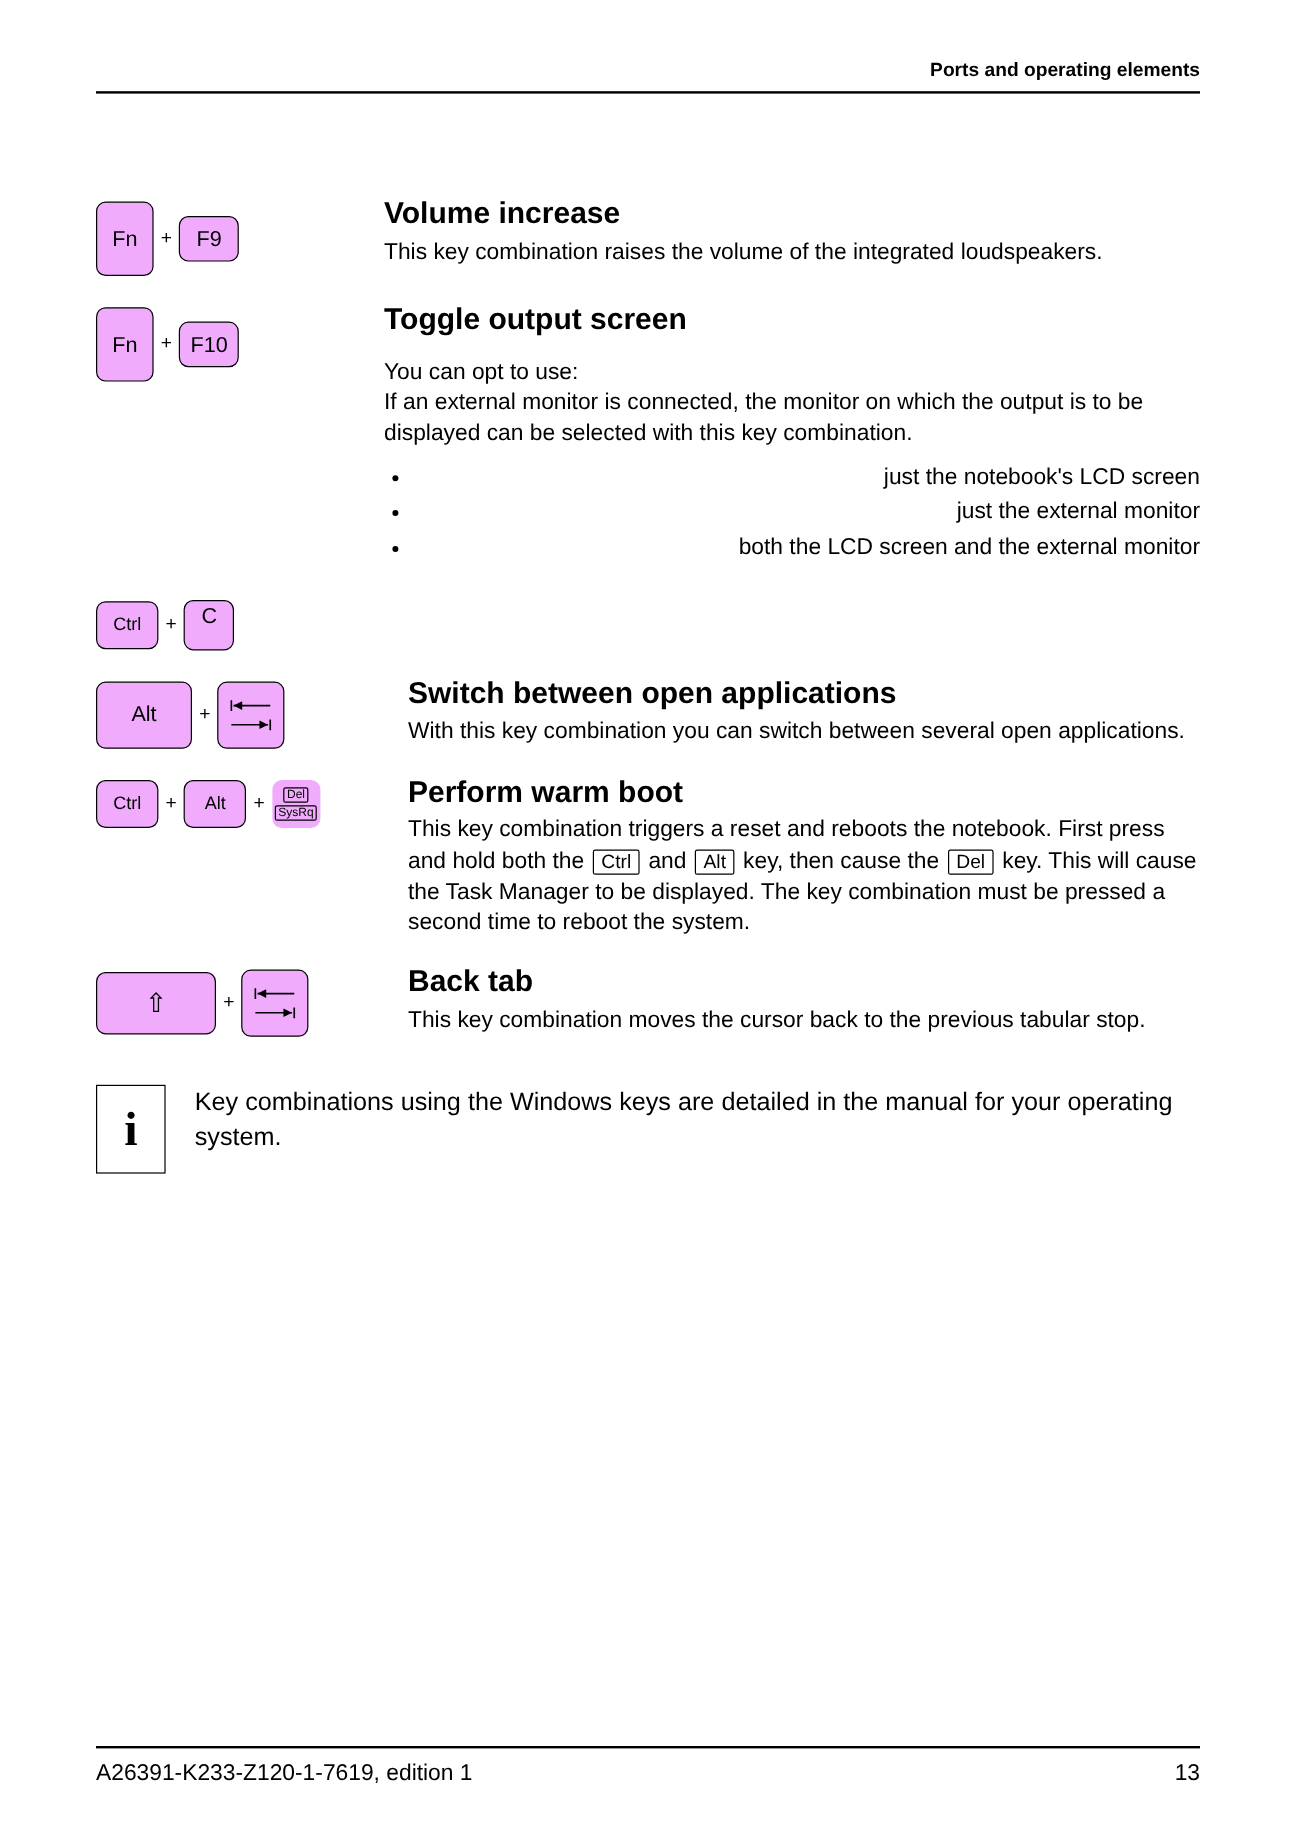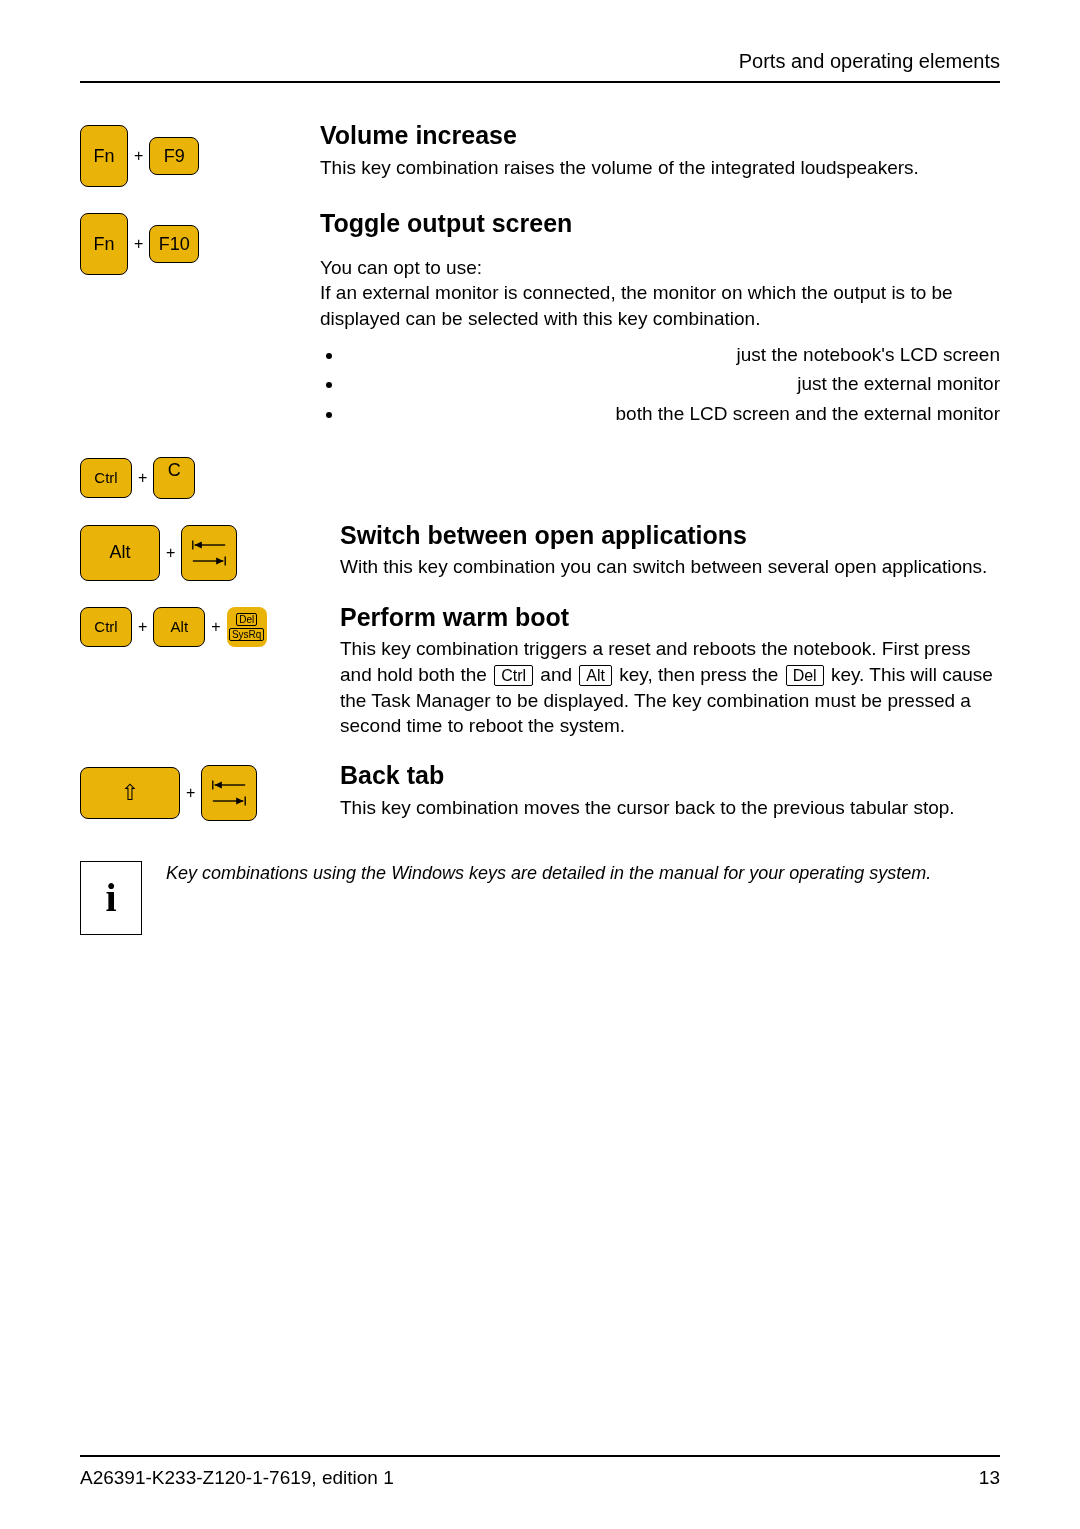--- a/index.html
+++ b/index.html
@@ -1,40 +1,40 @@
 <!DOCTYPE html>
 <html><head>
 <meta charset="utf-8">
 <style>
   html,body{margin:0;padding:0;background:#fff;color:#000;font-family:Arial,Helvetica,sans-serif;}
   .page{width:1080px;height:1529px;position:relative;box-sizing:border-box;padding:50px 80px 0 80px;}
-  .header{font-weight:normal;font-size:20px;text-align:right;border-bottom:2px solid #000;padding-bottom:8px;margin-bottom:36px;}
+  .header{font-weight:bold;font-size:16px;text-align:right;border-bottom:2px solid #000;padding-bottom:8px;margin-bottom:84px;}
   .section{display:flex;margin-bottom:20px;}
   .keys-col{width:240px;flex-shrink:0;}
   .keys-col.wide{width:260px;}
   .desc-col{flex:1;font-size:19px;line-height:1.35;}
   .ttl{font-weight:bold;font-size:25px;margin-bottom:2px;}
   .keycombo{display:flex;align-items:center;gap:6px;margin-top:6px;}
-  .key{border:1.5px solid #000;border-radius:8px;display:flex;align-items:center;justify-content:center;font-size:18px;background:#eab308;box-sizing:border-box;}
+  .key{border:1.5px solid #000;border-radius:8px;display:flex;align-items:center;justify-content:center;font-size:18px;background:#f0abfc;box-sizing:border-box;}
   .key.fn{width:48px;height:62px;}
   .key.f9{width:50px;height:38px;font-size:18px;}
   .key.ctrl{width:52px;height:40px;font-size:15px;}
   .key.c{width:42px;height:42px;font-size:18px;align-items:flex-start;padding-top:2px;}
   .key.alt{width:80px;height:56px;font-size:18px;}
   .key.tab{width:56px;height:56px;display:flex;flex-direction:column;align-items:center;justify-content:center;gap:4px;}
   .key.shift{width:100px;height:52px;}
   .key.delstack{width:40px;height:40px;border:none;display:flex;flex-direction:column;gap:2px;}
   .mini{border:1px solid #000;border-radius:2px;font-size:10px;padding:0 2px;text-align:center;}
   .plus{font-size:16px;}
   .inline-key{border:1px solid #000;border-radius:2px;font-size:16px;padding:0 6px;display:inline-block;line-height:1.2;margin:0 2px;}
   ul.opt{margin:10px 0 0 24px;padding:0;text-align:right;}
   ul.opt li{margin-bottom:4px;font-size:19px;}
   .infobox{display:flex;gap:24px;margin-top:40px;}
   .infoicon{width:60px;height:72px;border:1.5px solid #000;display:flex;align-items:center;justify-content:center;font-size:40px;font-weight:bold;font-family:"Times New Roman",serif;}
-  .infotext{font-size:18px;line-height:1.4;font-style:italic;}
+  .infotext{font-size:21px;line-height:1.4;}
   .footer{position:absolute;left:80px;right:80px;bottom:40px;border-top:2px solid #000;padding-top:10px;font-size:19px;display:flex;justify-content:space-between;margin-top:28px;}
   svg{display:block;}
   .tabarrow{width:36px;height:12px;}
   .shiftarrow{font-size:22px;}
 </style>
 </head>
 <body>
 
 <div class="page">
 
@@ -122,21 +122,21 @@
         </div>
       </div>
     </div>
     <div class="desc-col">
       <div class="ttl">Perform warm boot</div>
       <div>
         <span>This key combination triggers a reset and reboots the notebook. First press and hold both the </span>
         <span class="inline-key">Ctrl</span>
         <span> and </span>
         <span class="inline-key">Alt</span>
-        <span> key, then press the </span>
+        <span> key, then cause the </span>
         <span class="inline-key">Del</span>
         <span> key. This will cause the Task Manager to be displayed. The key combination must be pressed a second time to reboot the system.</span>
       </div>
     </div>
   </div>
 
   <div class="section">
     <div class="keys-col wide">
       <div class="keycombo">
         <div class="key shift">

